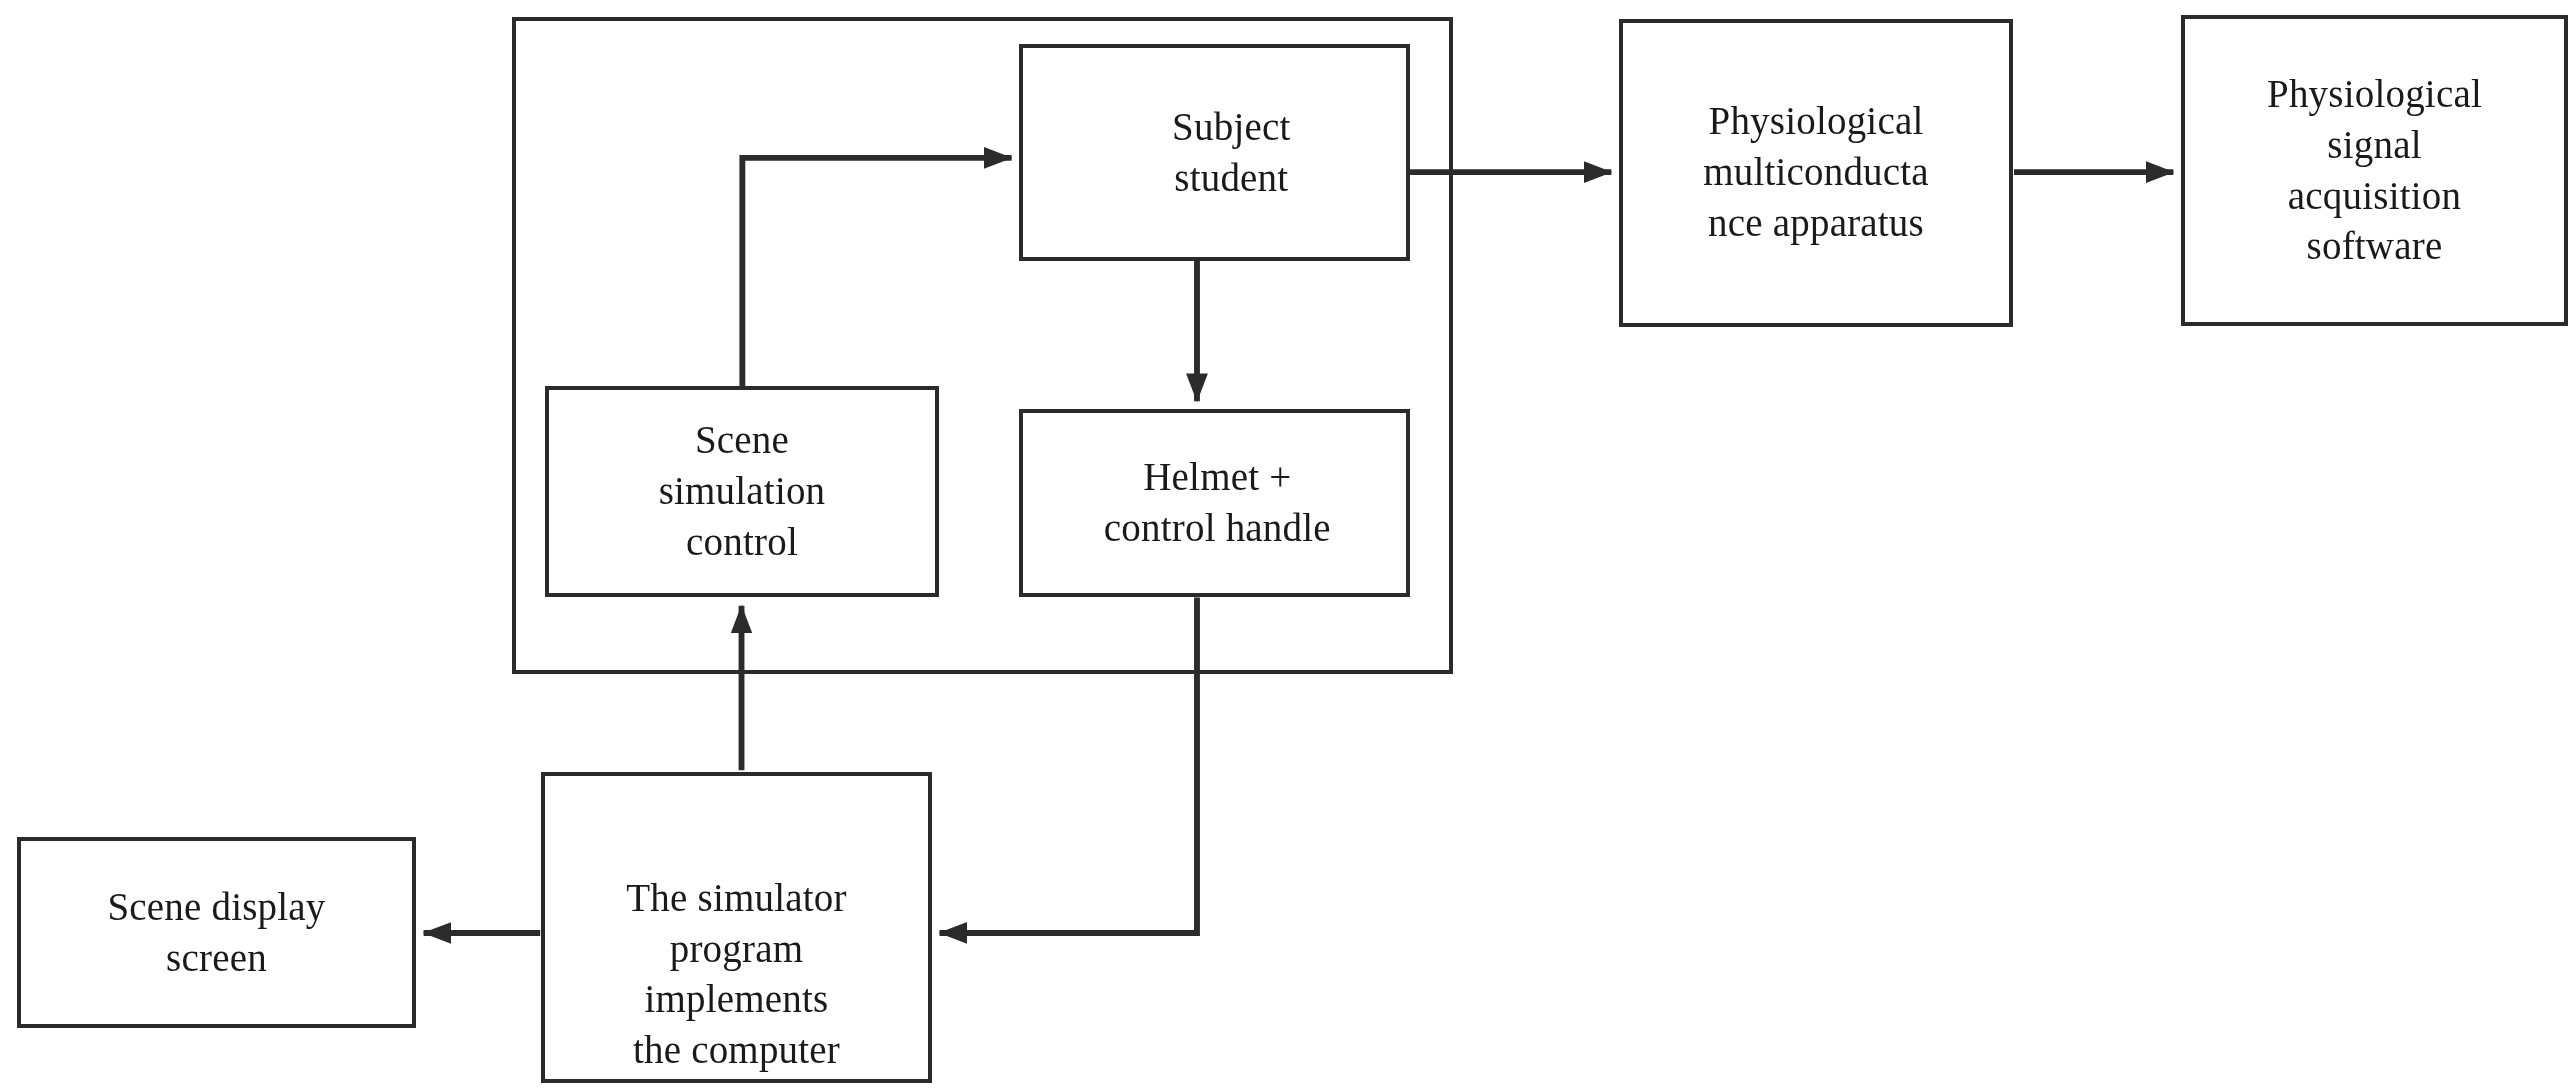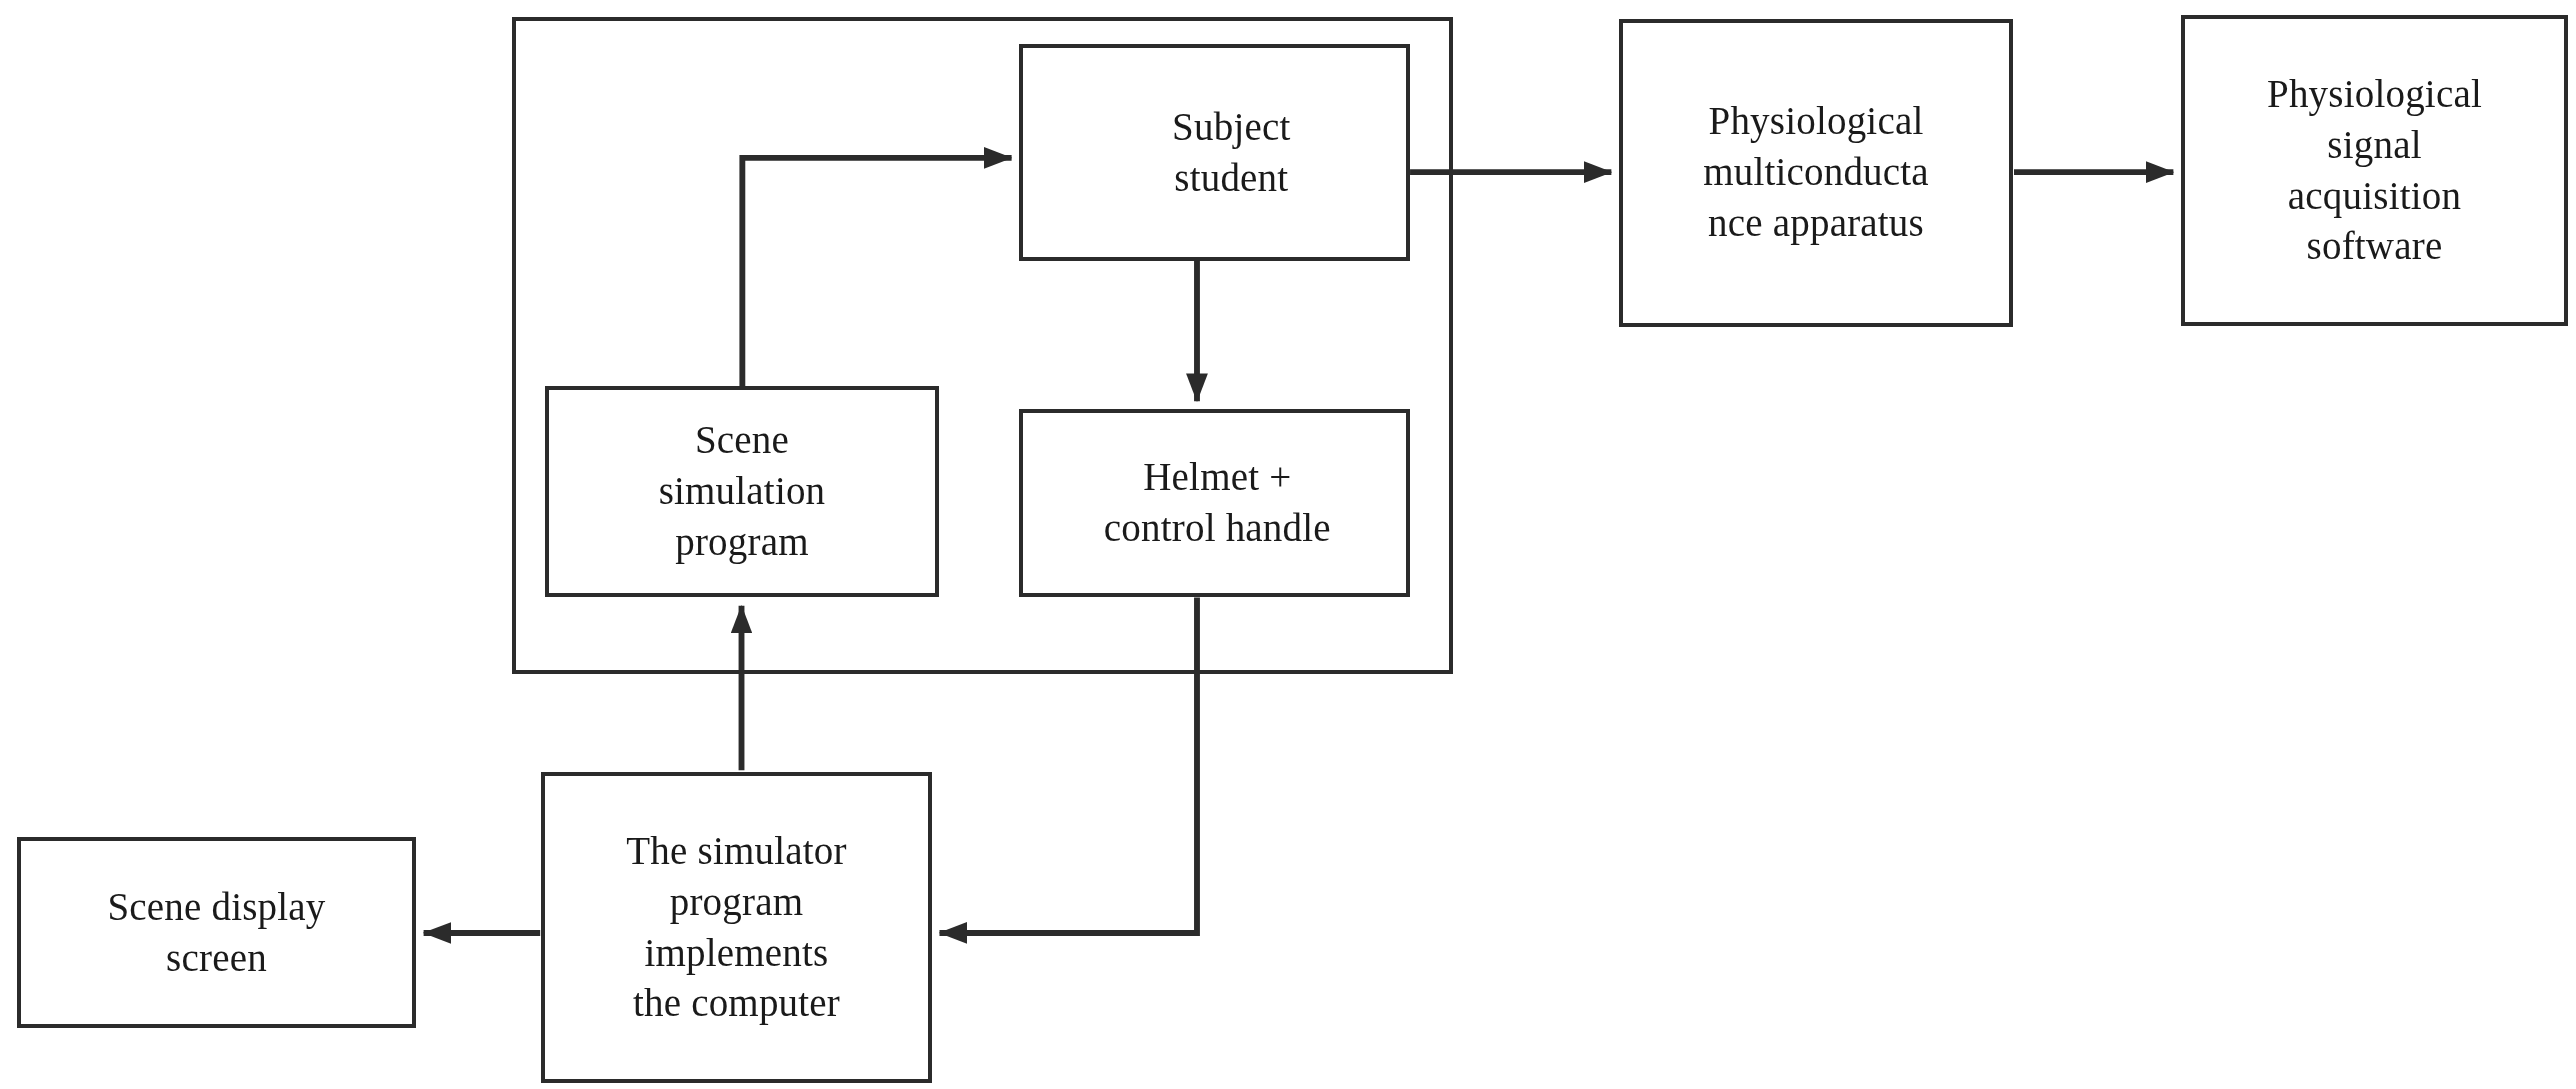--- a/index.html
+++ b/index.html
@@ -54,21 +54,21 @@
     box-sizing: border-box;
     border: 4.2px solid #2b2b2b;
     background: transparent;
     z-index: 1;
   }
   #node-subject-student   { left: 1019px; top: 44px;  width: 391px; height: 217px; padding-left: 42px; }
   #node-scene-simulation  { left: 545px;  top: 386px; width: 394px; height: 211px; }
   #node-helmet-handle     { left: 1019px; top: 409px; width: 391px; height: 188px; padding-left: 14px; }
   #node-physio-apparatus  { left: 1619px; top: 18.5px;  width: 394px; height: 308px; }
   #node-physio-software   { left: 2181px; top: 15px;  width: 387px; height: 311px; }
-  #node-simulator-program { left: 541px;  top: 772px; width: 391px; height: 311px; }
+  #node-simulator-program { left: 541px;  top: 772px; width: 391px; height: 311px; align-items: flex-end; }
   #node-scene-display     { left: 17px;   top: 837px; width: 399px; height: 191px; align-items: center; }
 </style>
 </head>
 <body>
 
 <div id="stage">
 
   <div id="group-container"></div>
 
   <svg id="vector-layer" viewBox="0 0 3071 1299" width="2576" height="1090" xmlns="http://www.w3.org/2000/svg">
@@ -100,21 +100,21 @@
   </svg>
 
   <div class="node" id="node-subject-student">
     <span class="label">Subject
 student</span>
   </div>
 
   <div class="node" id="node-scene-simulation">
     <span class="label">Scene
 simulation
-program</span>
+control</span>
   </div>
 
   <div class="node" id="node-helmet-handle">
     <span class="label">Helmet +
 control handle</span>
   </div>
 
   <div class="node" id="node-physio-apparatus">
     <span class="label">Physiological
 multiconducta

